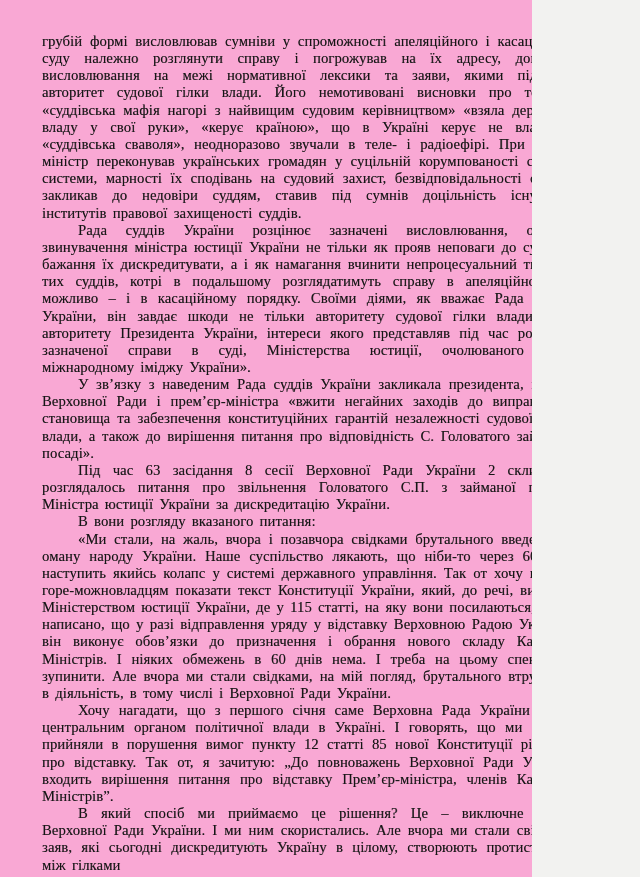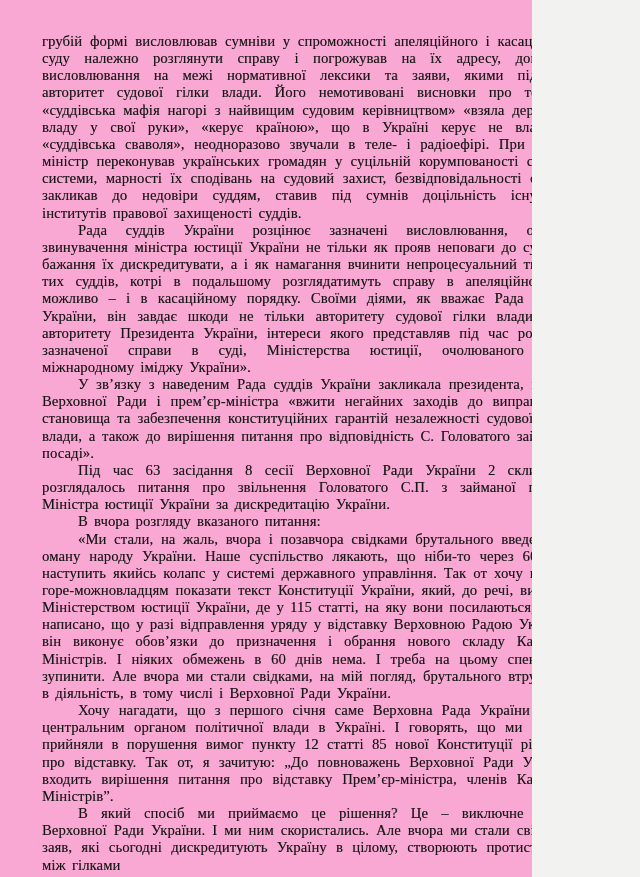--- a/index.html
+++ b/index.html
@@ -52,19 +52,19 @@
 </style>
 </head>
 <body>
 
 <div class="sheet">
   <div class="textblock">
     <p>грубій формі висловлював сумніви у спроможності апеляційного і касаційного суду належно розглянути справу і погрожував на їх адресу, допускав висловлювання на межі нормативної лексики та заяви, якими підривав авторитет судової гілки влади. Його немотивовані висновки про те, що «суддівська мафія нагорі з найвищим судовим керівництвом» «взяла державну владу у свої руки», «керує країною», що в Україні керує не влада, а «суддівська сваволя», неодноразово звучали в теле- і радіоефірі. При цьому міністр переконував українських громадян у суцільній корумпованості судової системи, марності їх сподівань на судовий захист, безвідповідальності суддів, закликав до недовіри суддям, ставив під сумнів доцільність існування інститутів правової захищеності суддів.</p>
     <p class="ind">Рада суддів України розцінює зазначені висловлювання, образи, звинувачення міністра юстиції України не тільки як прояв неповаги до суддів і бажання їх дискредитувати, а і як намагання вчинити непроцесуальний тиск на тих суддів, котрі в подальшому розглядатимуть справу в апеляційному, а можливо – і в касаційному порядку. Своїми діями, як вважає Рада суддів України, він завдає шкоди не тільки авторитету судової гілки влади, а й авторитету Президента України, інтереси якого представляв під час розгляду зазначеної справи в суді, Міністерства юстиції, очолюваного ним, міжнародному іміджу України».</p>
     <p class="ind">У зв’язку з наведеним Рада суддів України закликала президента, голову Верховної Ради і прем’єр-міністра «вжити негайних заходів до виправлення становища та забезпечення конституційних гарантій незалежності судової гілки влади, а також до вирішення питання про відповідність С. Головатого займаній посаді».</p>
     <p class="ind">Під час 63 засідання 8 сесії Верховної Ради України 2 скликання розглядалось питання про звільнення Головатого С.П. з займаної посади Міністра юстиції України за дискредитацію України.</p>
-    <p class="ind">В вчора розгляду вказаного питання:</p>
+    <p class="ind">В вони розгляду вказаного питання:</p>
     <p class="ind">«Ми стали, на жаль, вчора і позавчора свідками брутального введення в оману народу України. Наше суспільство лякають, що ніби-то через 60 днів наступить якийсь колапс у системі державного управління. Так от хочу нашим горе-можновладцям показати текст Конституції України, який, до речі, виданий Міністерством юстиції України, де у 115 статті, на яку вони посилаються, чітко написано, що у разі відправлення уряду у відставку Верховною Радою України, він виконує обов’язки до призначення і обрання нового складу Кабінету Міністрів. І ніяких обмежень в 60 днів нема. І треба на цьому спекуляції зупинити. Але вчора ми стали свідками, на мій погляд, брутального втручання в діяльність, в тому числі і Верховної Ради України.</p>
     <p class="ind">Хочу нагадати, що з першого січня саме Верховна Рада України стала центральним органом політичної влади в Україні. І говорять, що ми нібито прийняли в порушення вимог пункту 12 статті 85 нової Конституції рішення про відставку. Так от, я зачитую: „До повноважень Верховної Ради України входить вирішення питання про відставку Прем’єр-міністра, членів Кабінету Міністрів”.</p>
     <p class="ind">В який спосіб ми приймаємо це рішення? Це – виключне право Верховної Ради України. І ми ним скористались. Але вчора ми стали свідками заяв, які сьогодні дискредитують Україну в цілому, створюють протистояння між гілками</p>
   </div>
   <div class="speck"></div>
 </div>
 
 </body></html>

